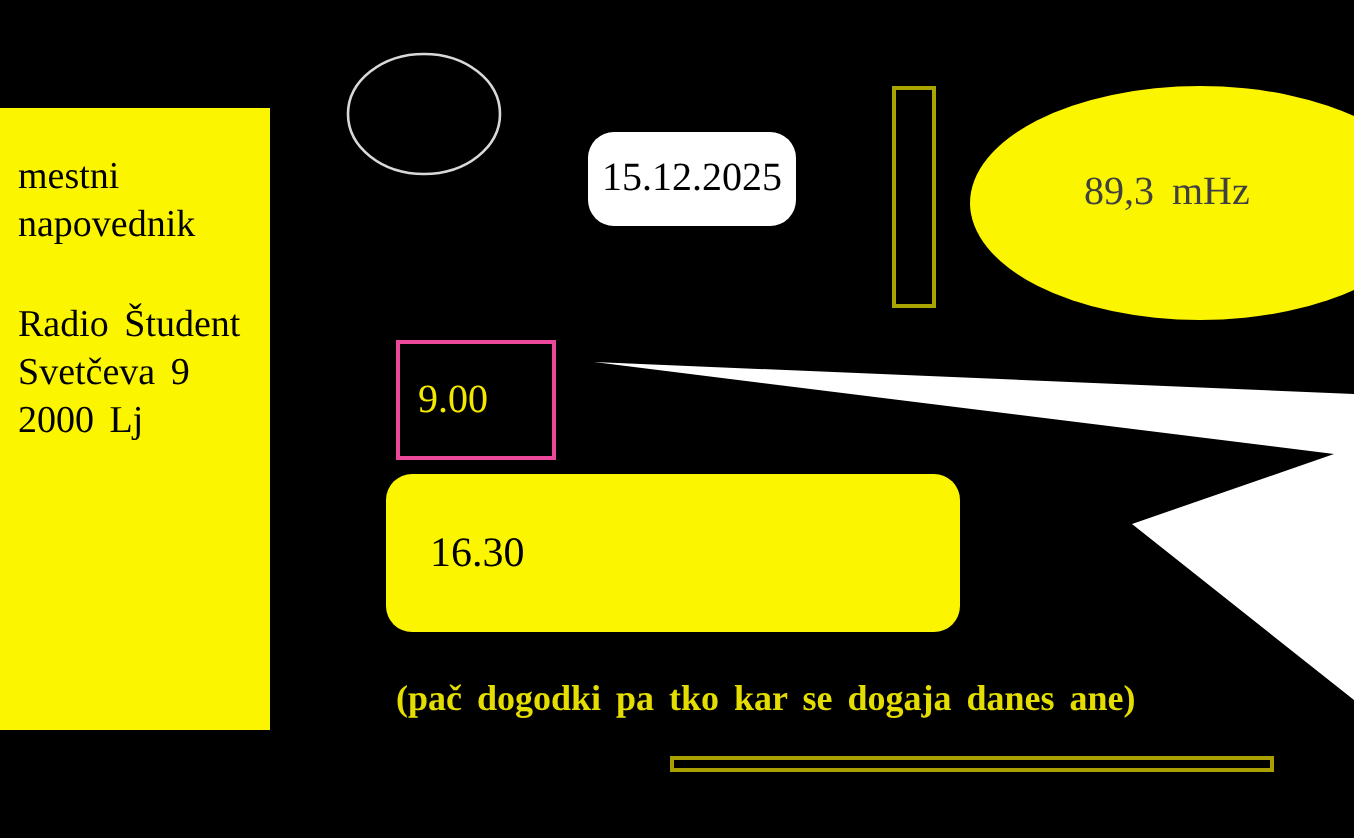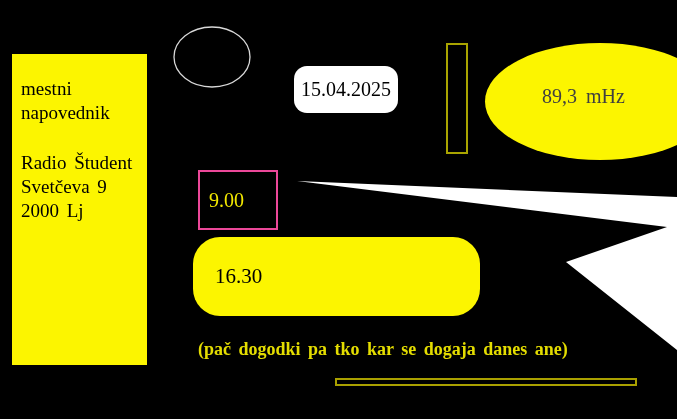--- a/index.html
+++ b/index.html
@@ -7,21 +7,21 @@
     position: relative;
     width: 677px;
     height: 419px;
     background: #000000;
     overflow: hidden;
     font-family: "Liberation Serif", "DejaVu Serif", serif;
   }
   
   .info-card {
     position: absolute;
-    left: 12px; top: 54px;
+    left: 0; top: 54px;
     width: 135px; height: 311px;
     background: #fcf500;
     color: #000000;
     box-sizing: border-box;
     padding: 23px 0 0 9px;
     font-size: 19px;
     line-height: 24px;
     word-spacing: 3px;
   }
   .info-card .spacer-line { height: 26px; }
@@ -77,21 +77,21 @@
     font-size: 20px;
     display: flex; align-items: center;
     padding-left: 9px;
   }
   
   .slot-1630 {
     position: absolute;
     left: 193px; top: 237px;
     width: 287px; height: 79px;
     background: #fcf500;
-    border-radius: 27px;
+    border-radius: 13px;
     color: #000000;
     font-size: 21px;
     display: flex; align-items: center;
     padding-left: 22px;
     box-sizing: border-box;
   }
   
   .footnote {
     position: absolute;
     left: 198px; top: 339px;
@@ -123,21 +123,21 @@
     <div>Svetčeva 9</div>
     <div>2000 Lj</div>
   </div>
 
   <svg class="shape-layer" viewBox="0 0 677 419" xmlns="http://www.w3.org/2000/svg">
     <ellipse cx="212" cy="57" rx="38" ry="30" fill="none" stroke="#d8d8d8" stroke-width="1.3"></ellipse>
     <polygon points="297,181 677,197 677,350 566,262 667,227" fill="#ffffff"></polygon>
   </svg>
 
   <div class="date-badge">
-    <span>15.04.2025</span>
+    <span>15.12.2025</span>
   </div>
 
   <div class="freq-bar"></div>
 
   <div class="freq-bubble">
     <span class="freq-label">89,3 mHz</span>
   </div>
 
   <div class="slot-900">
     <span>9.00</span>

